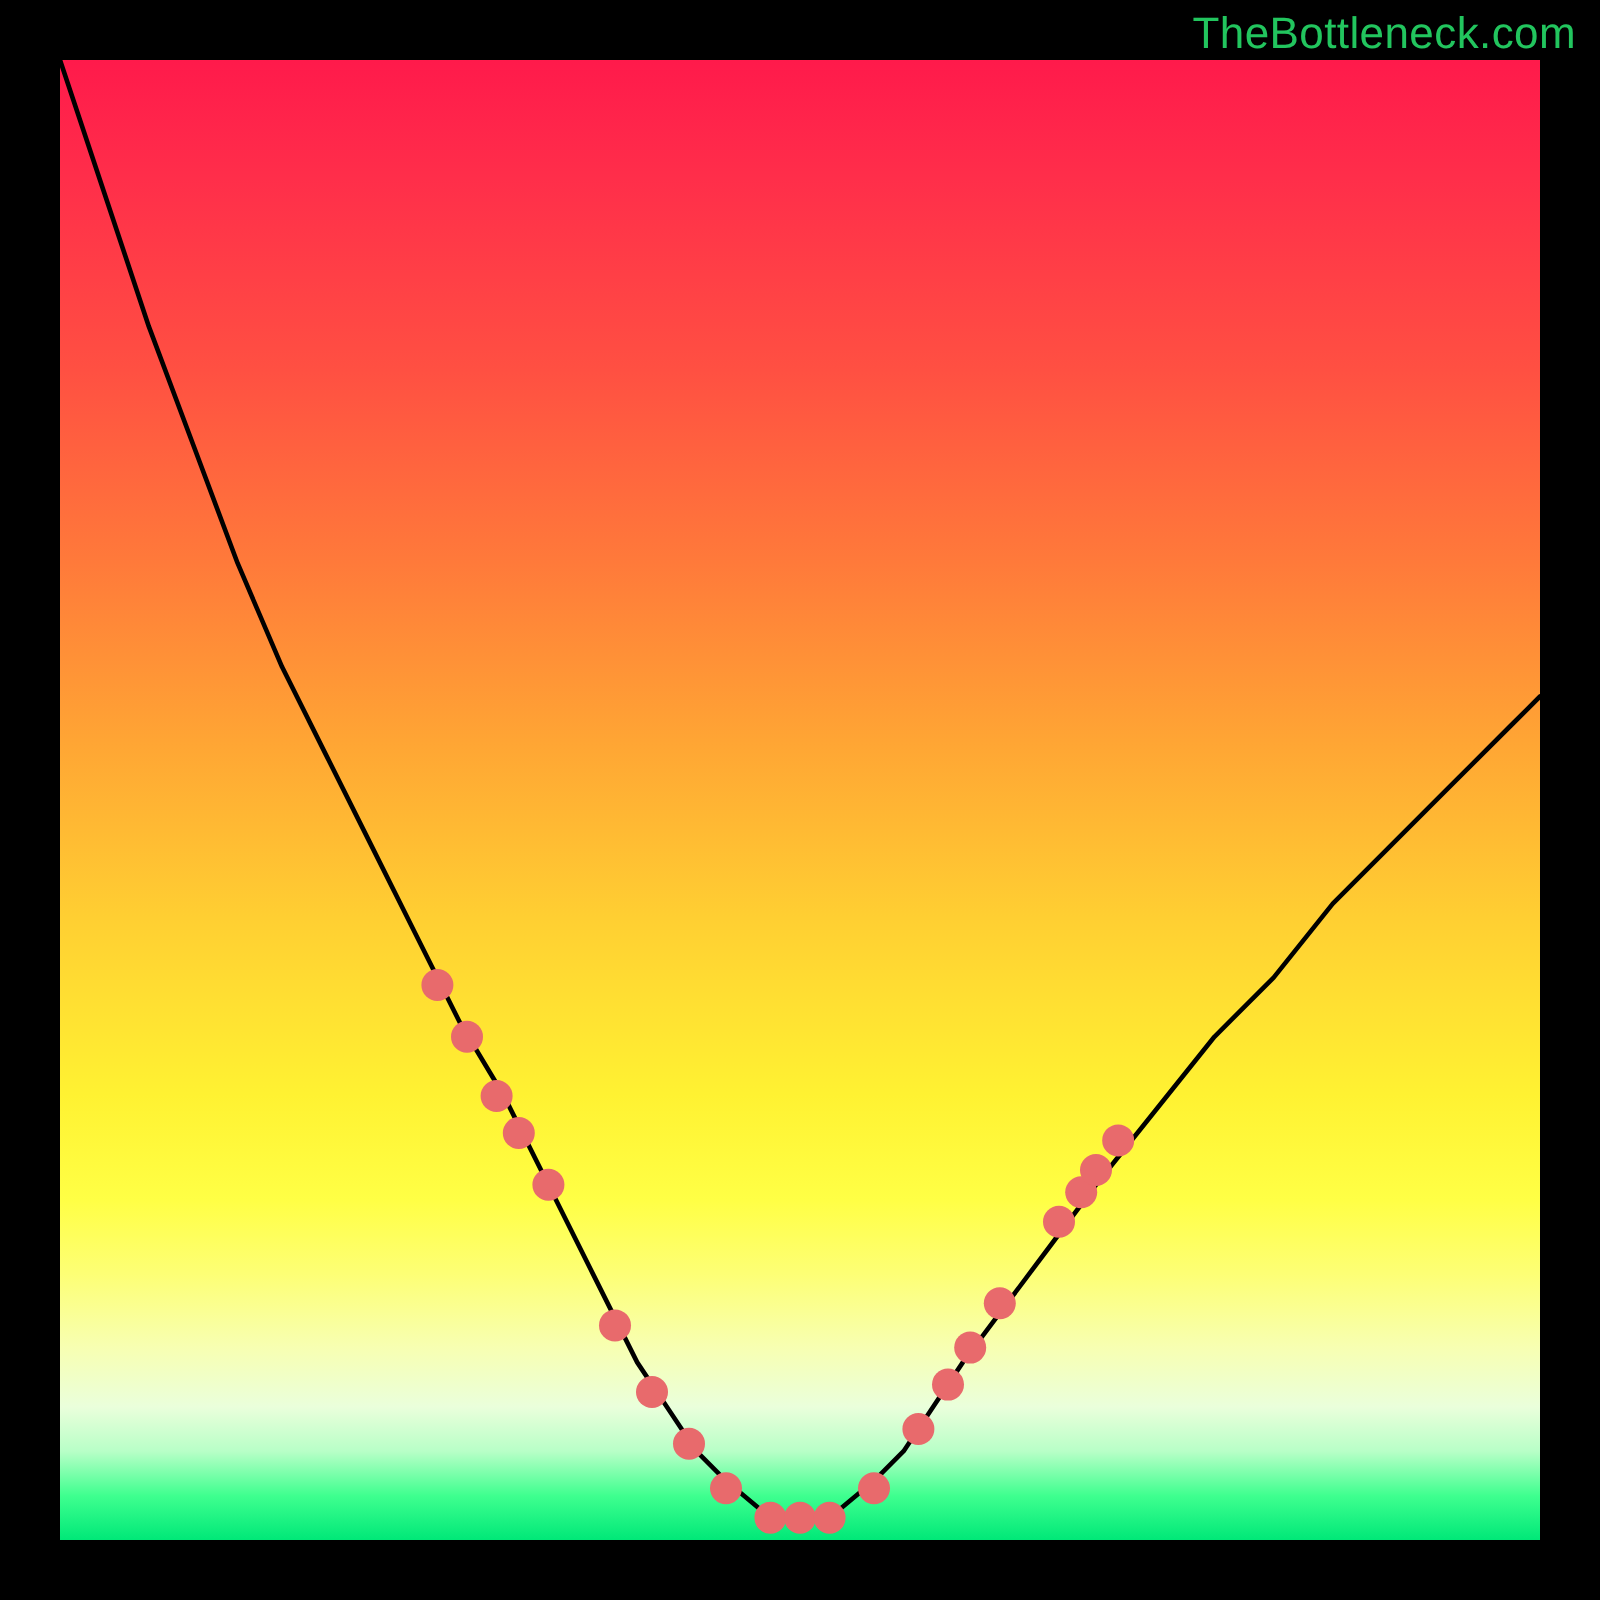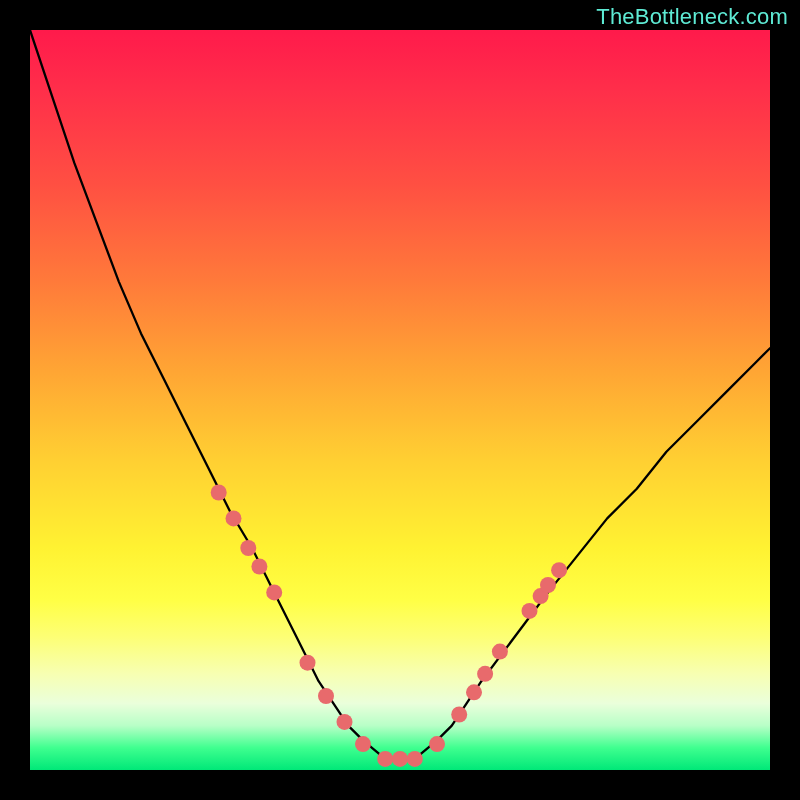--- a/index.html
+++ b/index.html
@@ -38,21 +38,21 @@
       #eaffdb 91%,
       #b8ffc7 94%,
       #3fff8f 97%,
       #00e878 100%
     );
   }
   .watermark {
     position: absolute;
     top: 4px;
     right: 12px;
-    color: #5eead4;
+    color: #22c55e;
     font-size: 22px;
     font-weight: 400;
     letter-spacing: 0.2px;
     user-select: none;
   }
   svg {
     position: absolute;
     left: 0;
     top: 0;
   }

